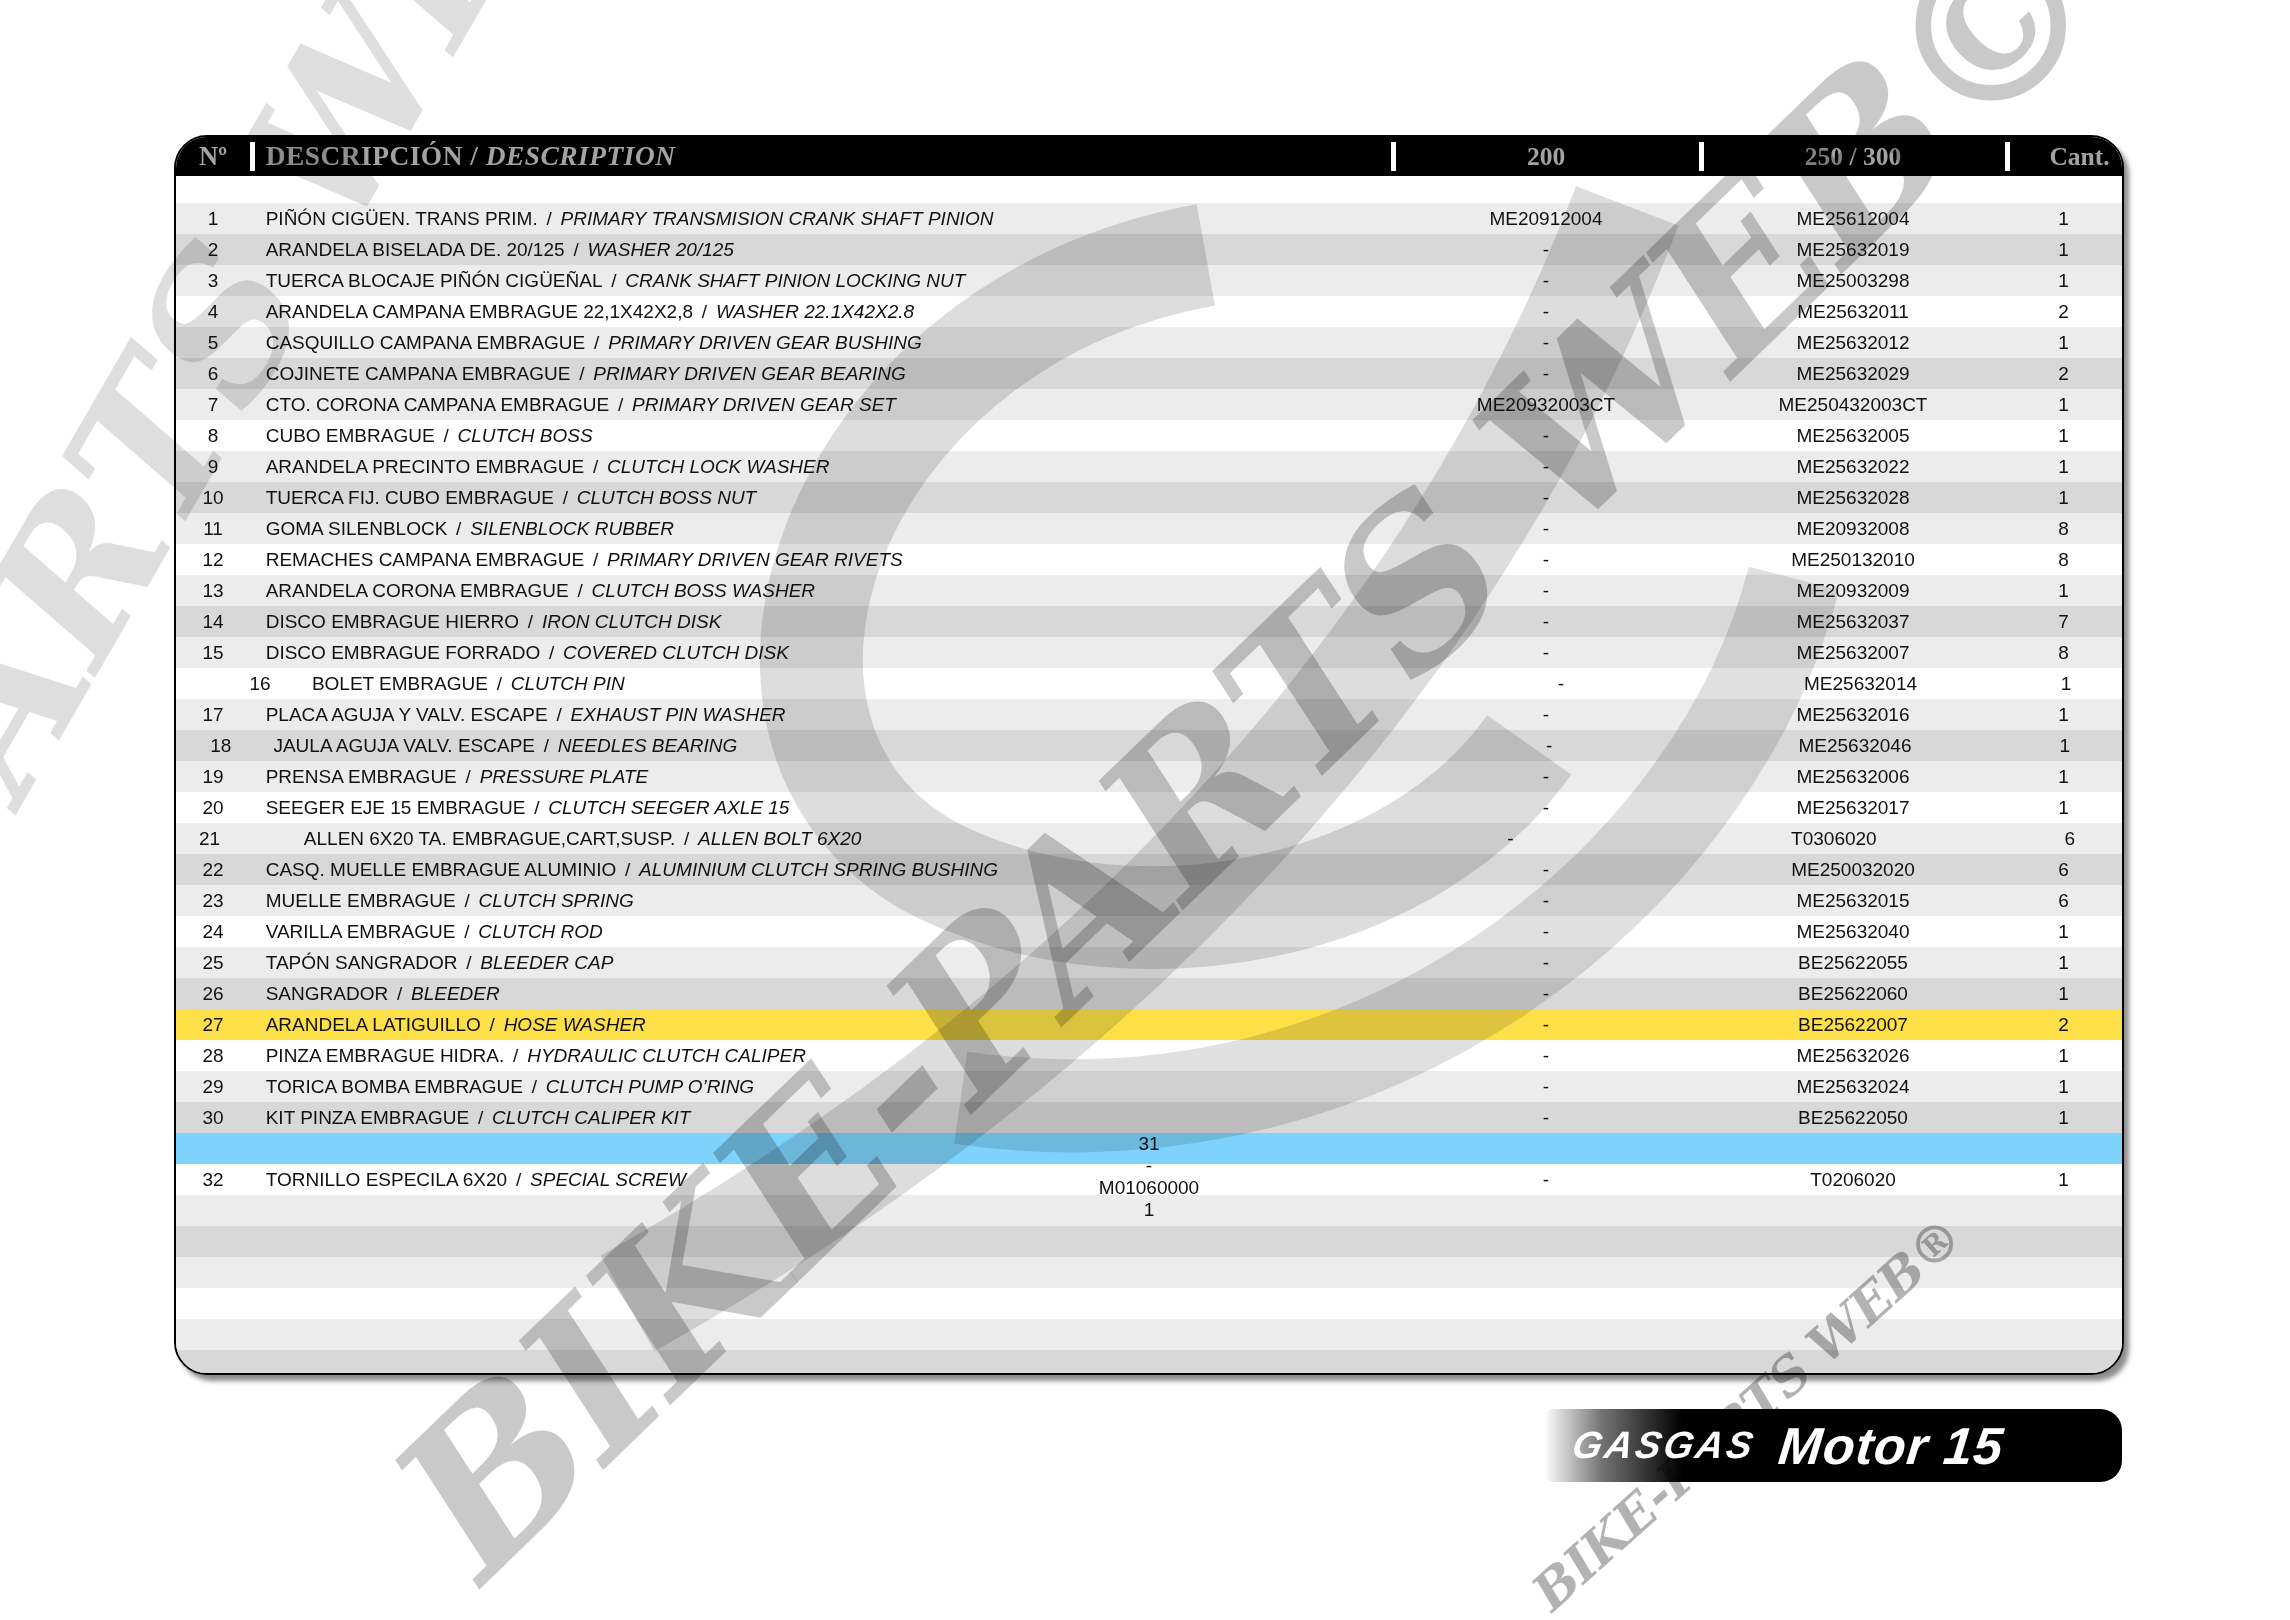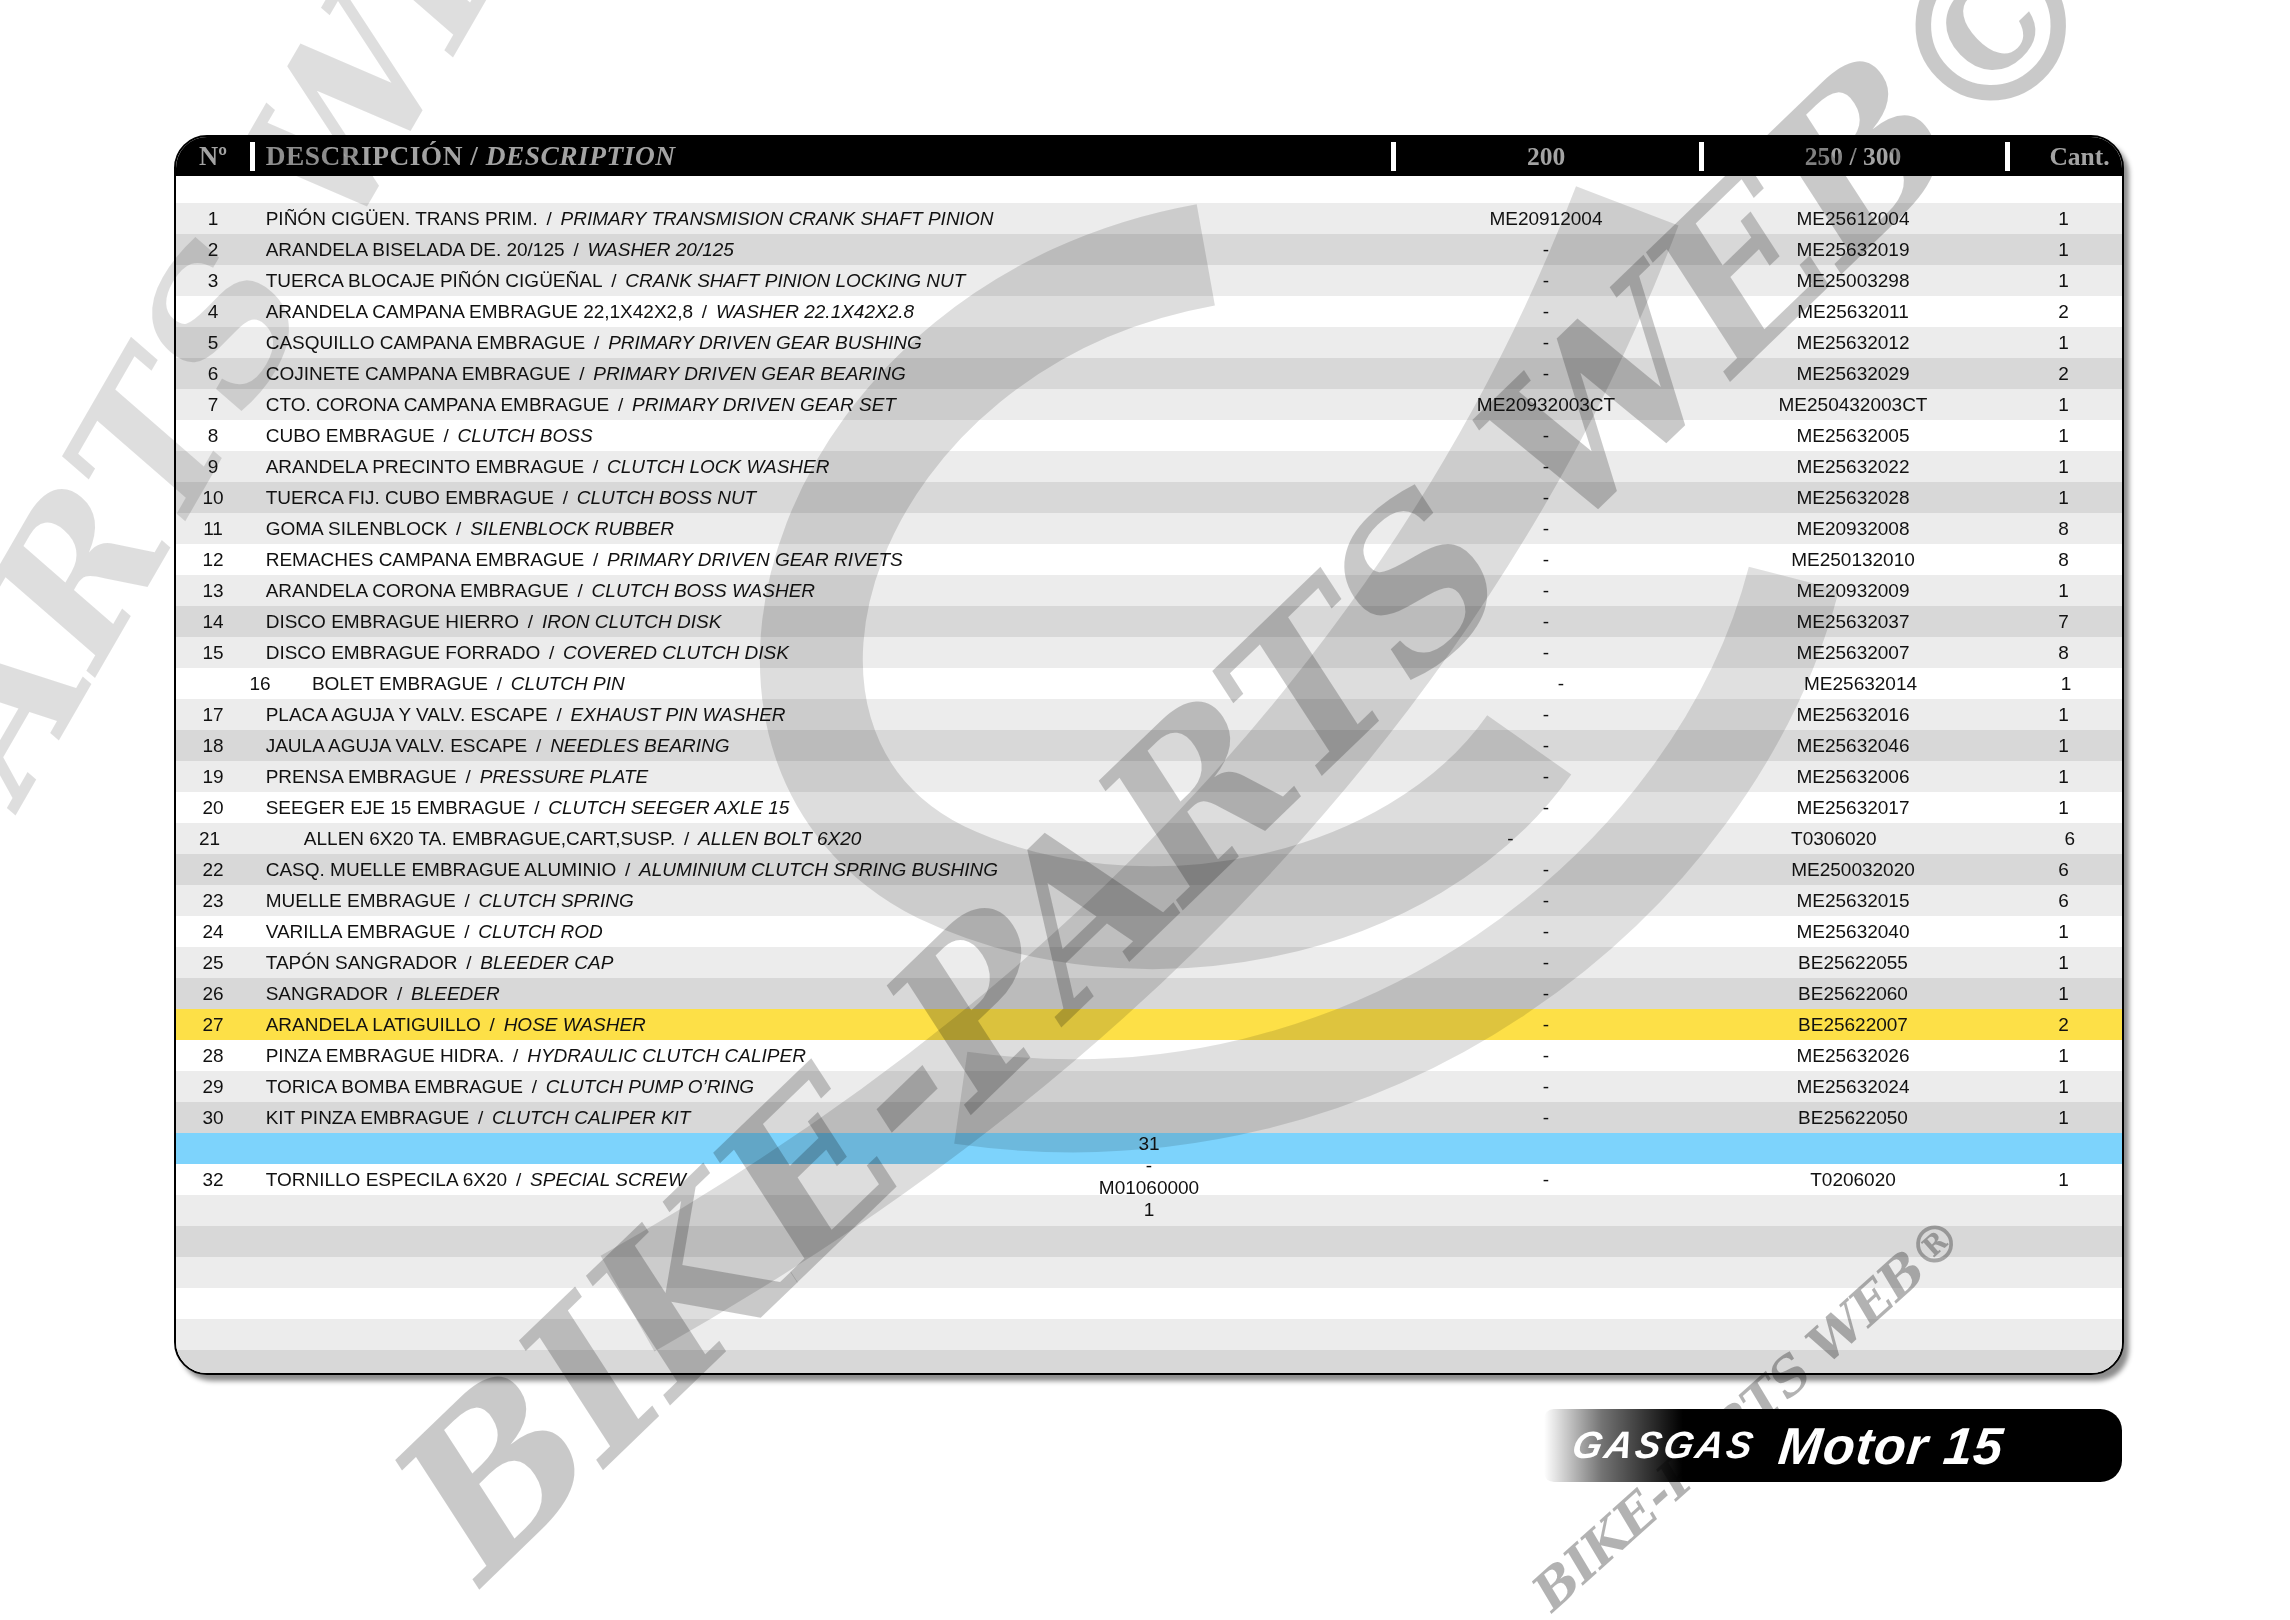--- a/index.html
+++ b/index.html
@@ -187,21 +187,21 @@
       <span class="c-250">ME25632014</span>
       <span class="c-qty">1</span>
     </div>
         <div class="row" style="background: rgb(236, 236, 236);">
       <span class="c-num">17</span>
       <span class="c-desc"><span>PLACA AGUJA Y  VALV. ESCAPE</span><span class="sep">/</span><span class="en">EXHAUST PIN WASHER</span></span>
       <span class="c-200">-</span>
       <span class="c-250">ME25632016</span>
       <span class="c-qty">1</span>
     </div>
-        <div class="row" style="background: rgb(216, 216, 216);">
+        <div class="row" style="background: rgb(216, 216, 216); padding-left: 8px;">
       <span class="c-num">18</span>
       <span class="c-desc"><span>JAULA AGUJA VALV. ESCAPE</span><span class="sep">/</span><span class="en">NEEDLES BEARING</span></span>
       <span class="c-200">-</span>
       <span class="c-250">ME25632046</span>
       <span class="c-qty">1</span>
     </div>
         <div class="row" style="background: rgb(236, 236, 236);">
       <span class="c-num">19</span>
       <span class="c-desc"><span>PRENSA EMBRAGUE</span><span class="sep">/</span><span class="en">PRESSURE PLATE</span></span>
       <span class="c-200">-</span>

